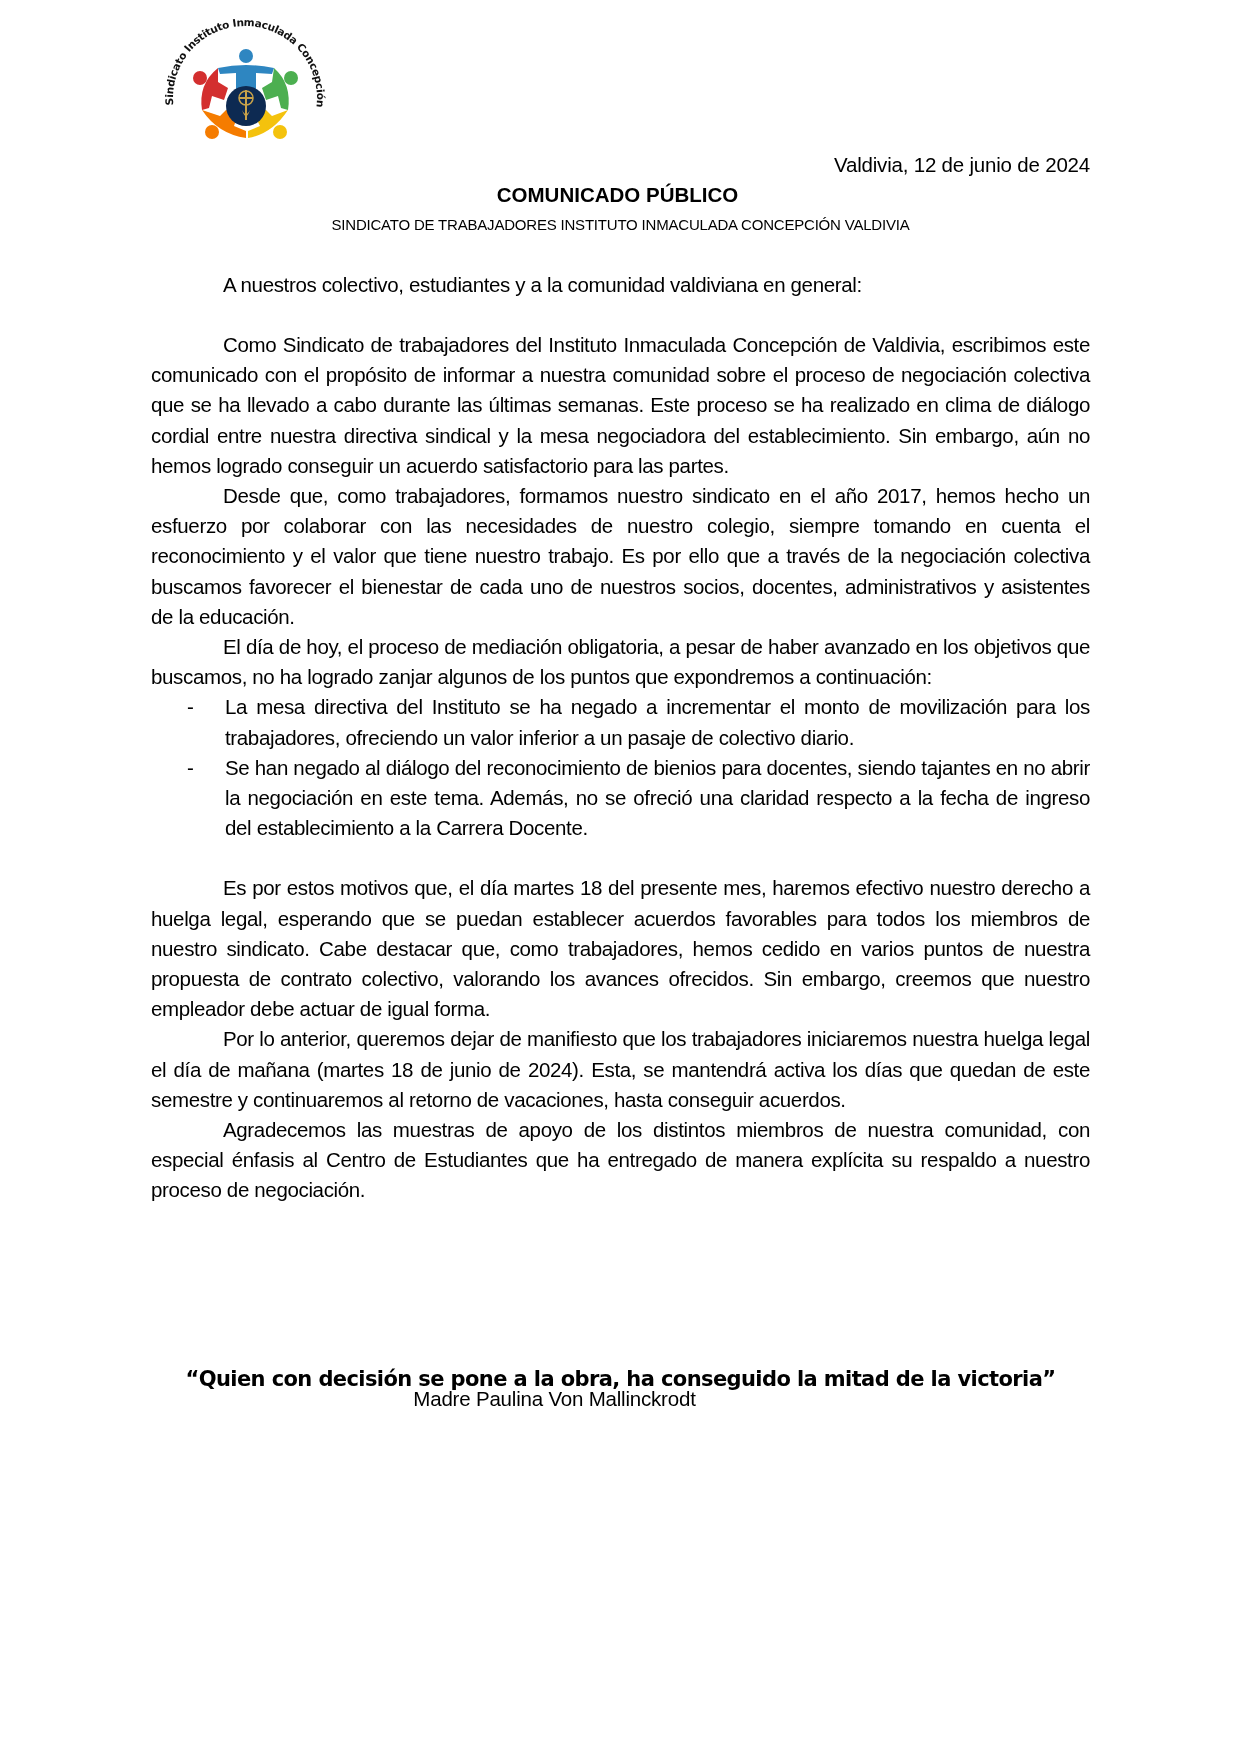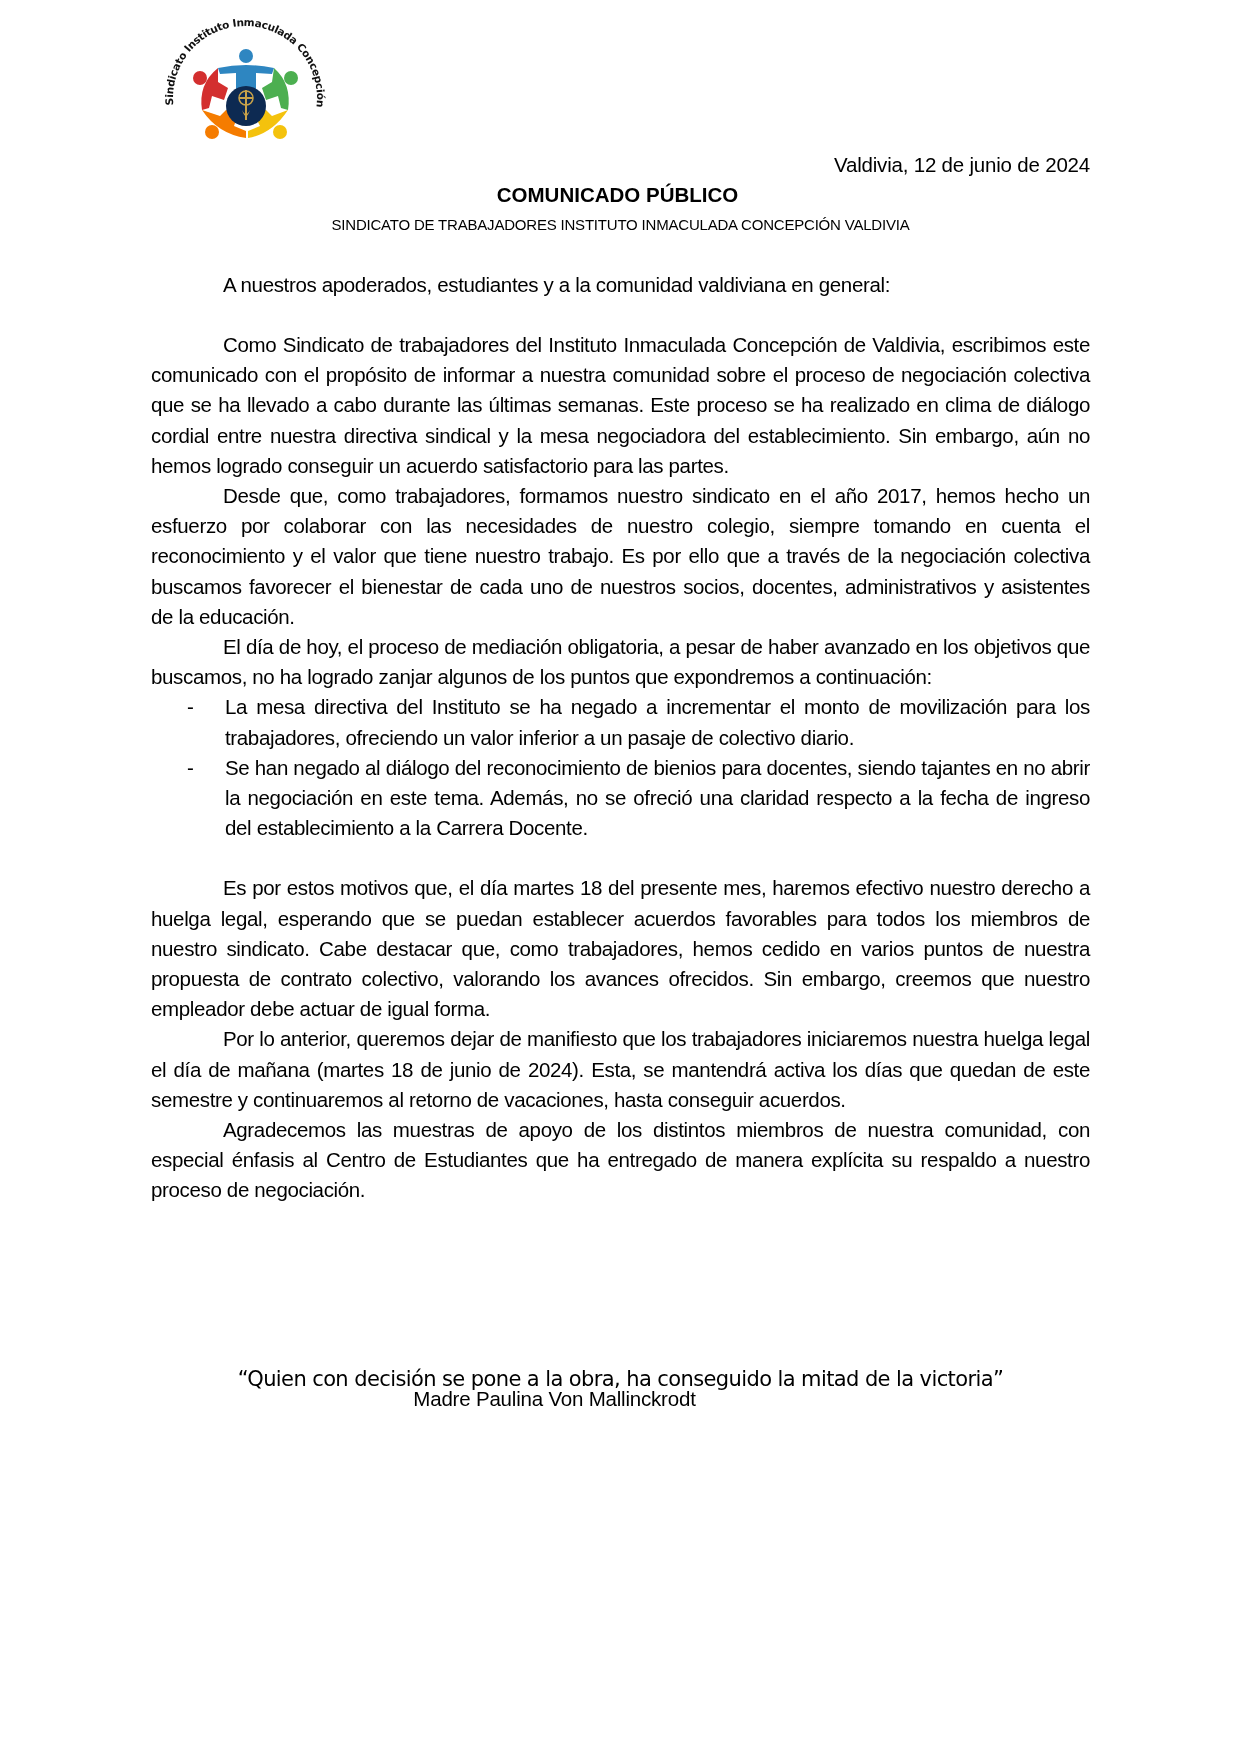--- a/index.html
+++ b/index.html
@@ -27,21 +27,21 @@
     }
     .greeting { margin: 0 0 30px 0; padding-left: 72px; height: 30px; }
     .p { margin: 0; text-align: justify; text-indent: 72px; }
     .p.first { margin-top: 22px; }
     .list { margin: 0; padding: 0; list-style: none; }
     .list li { position: relative; padding-left: 74px; text-align: justify; }
     .list li .dash { position: absolute; left: 36px; top: 0; }
     .gap { height: 30px; }
     .quote {
       position: absolute; left: 0; width: 1241px; top: 1364px; text-align: center;
-      font-weight: normal; font-size: 21px; line-height: 30px;
+      font-weight: bold; font-size: 21px; line-height: 30px;
       font-family: "DejaVu Sans", sans-serif; letter-spacing: -0.6px;
     }
     .author {
       position: absolute; left: 0; width: 1109px; top: 1384px; text-align: center;
       font-size: 20.5px; line-height: 30px; letter-spacing: -0.2px;
     }
   </style>
 </head>
 <body>
 
@@ -79,21 +79,21 @@
       <path d="M 82 92 Q 86 100 90 92 Q 86 104 82 92 Z"></path>
     </g>
   </svg>
 </div>
 
 <div class="date">Valdivia, 12 de junio de 2024</div>
 <div class="title"><span>COMUNICADO PÚBLICO</span></div>
 <div class="subtitle">SINDICATO DE TRABAJADORES INSTITUTO INMACULADA CONCEPCIÓN VALDIVIA</div>
 
 <div class="body">
-  <div class="greeting">A nuestros apoderados, estudiantes y a la comunidad valdiviana en general:</div>
+  <div class="greeting">A nuestros colectivo, estudiantes y a la comunidad valdiviana en general:</div>
 
   <p class="p first">Como Sindicato de trabajadores del Instituto Inmaculada Concepción de Valdivia, escribimos este comunicado con el propósito de informar a nuestra comunidad sobre el proceso de negociación colectiva que se ha llevado a cabo durante las últimas semanas. Este proceso se ha realizado en clima de diálogo cordial entre nuestra directiva sindical y la mesa negociadora del establecimiento. Sin embargo, aún no hemos logrado conseguir un acuerdo satisfactorio para las partes.</p>
   <p class="p">Desde que, como trabajadores, formamos nuestro sindicato en el año 2017, hemos hecho un esfuerzo por colaborar con las necesidades de nuestro colegio, siempre tomando en cuenta el reconocimiento y el valor que tiene nuestro trabajo. Es por ello que a través de la negociación colectiva buscamos favorecer el bienestar de cada uno de nuestros socios, docentes, administrativos y asistentes de la educación.</p>
   <p class="p">El día de hoy, el proceso de mediación obligatoria, a pesar de haber avanzado en los objetivos que buscamos, no ha logrado zanjar algunos de los puntos que expondremos a continuación:</p>
 
   <ul class="list">
     <li>
       <span class="dash">-</span>
       <span>La mesa directiva del Instituto se ha negado a incrementar el monto de movilización para los trabajadores, ofreciendo un valor inferior a un pasaje de colectivo diario.</span>
     </li>

